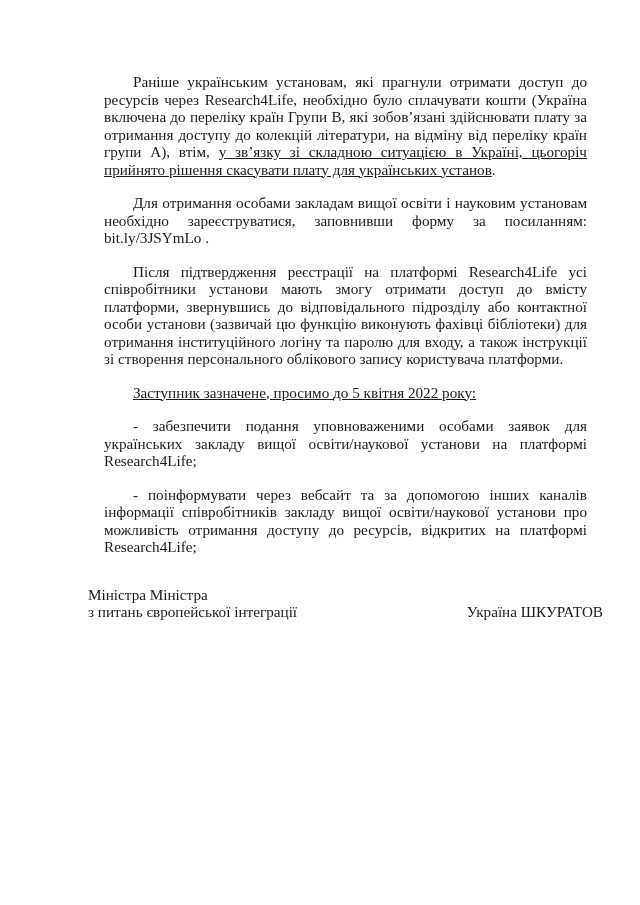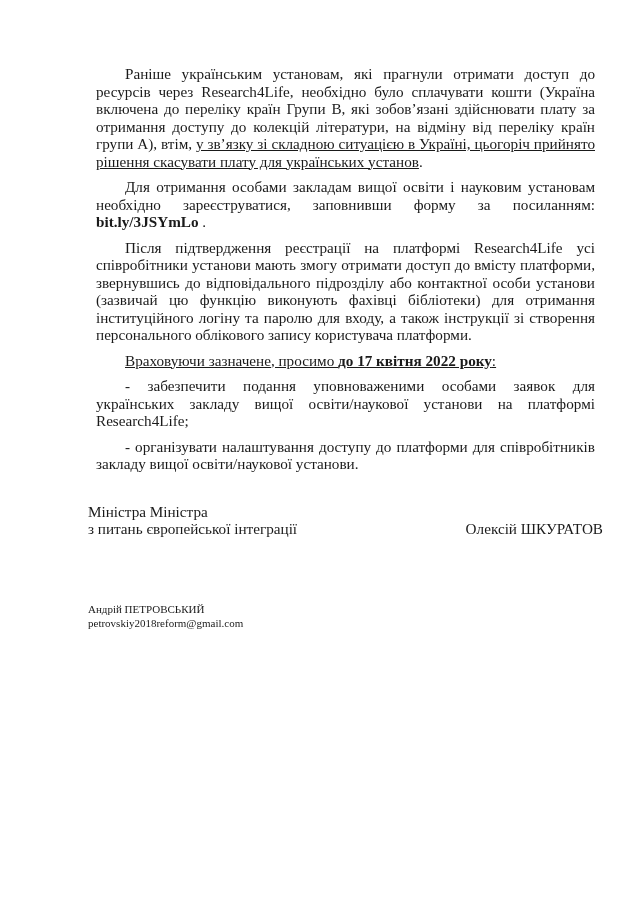--- a/index.html
+++ b/index.html
@@ -16,25 +16,25 @@
     color: #1a1a1a;
     box-sizing: border-box;
     padding: 57px 37px 0 88px;
     overflow: hidden;
   }
   .body-text {
     font-size: 15.2px;
     line-height: 17.5px;
   }
   .para {
-    margin: 8px;
+    margin: 16px;
     text-indent: 29px;
     text-align: justify;
   }
-  .seg-bold { font-weight: bold; }
+  .seg-bold { font-weight: normal; }
   .seg-underline { text-decoration: underline; }
   .signature {
     margin-top: 30px;
     font-size: 15.2px;
     line-height: 17.5px;
   }
   .sig-row {
     display: flex;
     justify-content: space-between;
     align-items: baseline;
@@ -47,31 +47,27 @@
 </style>
 </head>
 <body>
 
 <div class="page">
 
   <div class="body-text" id="paragraphs">
       <p class="para"><span>Раніше українським установам, які прагнули отримати доступ до ресурсів через Research4Life, необхідно було сплачувати кошти (Україна включена до переліку країн Групи В, які зобов’язані здійснювати плату за отримання доступу до колекцій літератури, на відміну від переліку країн групи А), втім, </span><span class="seg-underline">у зв’язку зі складною ситуацією в Україні, цьогоріч прийнято рішення скасувати плату для українських установ</span><span>.</span></p>
       <p class="para"><span>Для отримання особами закладам вищої освіти і науковим установам необхідно зареєструватися, заповнивши форму за посиланням: </span><span class="seg-bold">bit.ly/3JSYmLo</span><span> .</span></p>
       <p class="para"><span>Після підтвердження реєстрації на платформі Research4Life усі співробітники установи мають змогу отримати доступ до вмісту платформи, звернувшись до відповідального підрозділу або контактної особи установи (зазвичай цю функцію виконують фахівці бібліотеки) для отримання інституційного логіну та паролю для входу, а також інструкції зі створення персонального облікового запису користувача платформи.</span></p>
-      <p class="para"><span class="seg-underline">Враховуючи зазначене, просимо </span><span class="seg-bold seg-underline">до 17 квітня 2022 року</span><span class="seg-underline">:</span></p>
+      <p class="para"><span class="seg-underline">Заступник зазначене, просимо </span><span class="seg-bold seg-underline">до 5 квітня 2022 року</span><span class="seg-underline">:</span></p>
       <p class="para"><span>- забезпечити подання уповноваженими особами заявок для українських закладу вищої освіти/наукової установи на платформі Research4Life;</span></p>
-      <p class="para"><span>- організувати налаштування доступу до платформи для співробітників закладу вищої освіти/наукової установи.</span></p>
+      <p class="para"><span>- поінформувати через вебсайт та за допомогою інших каналів інформації співробітників закладу вищої освіти/наукової установи про можливість отримання доступу до ресурсів, відкритих на платформі Research4Life;</span></p>
     </div>
 
   <div class="signature">
     <div>Міністра Міністра</div>
     <div class="sig-row">
       <span>з питань європейської інтеграції</span>
-      <span>Олексій ШКУРАТОВ</span>
+      <span>Україна ШКУРАТОВ</span>
     </div>
   </div>
 
-  <div class="footer">
-    <div>Андрій ПЕТРОВСЬКИЙ</div>
-    <div>petrovskiy2018reform@gmail.com</div>
-  </div>
 
 </div>
 
 </body></html>

